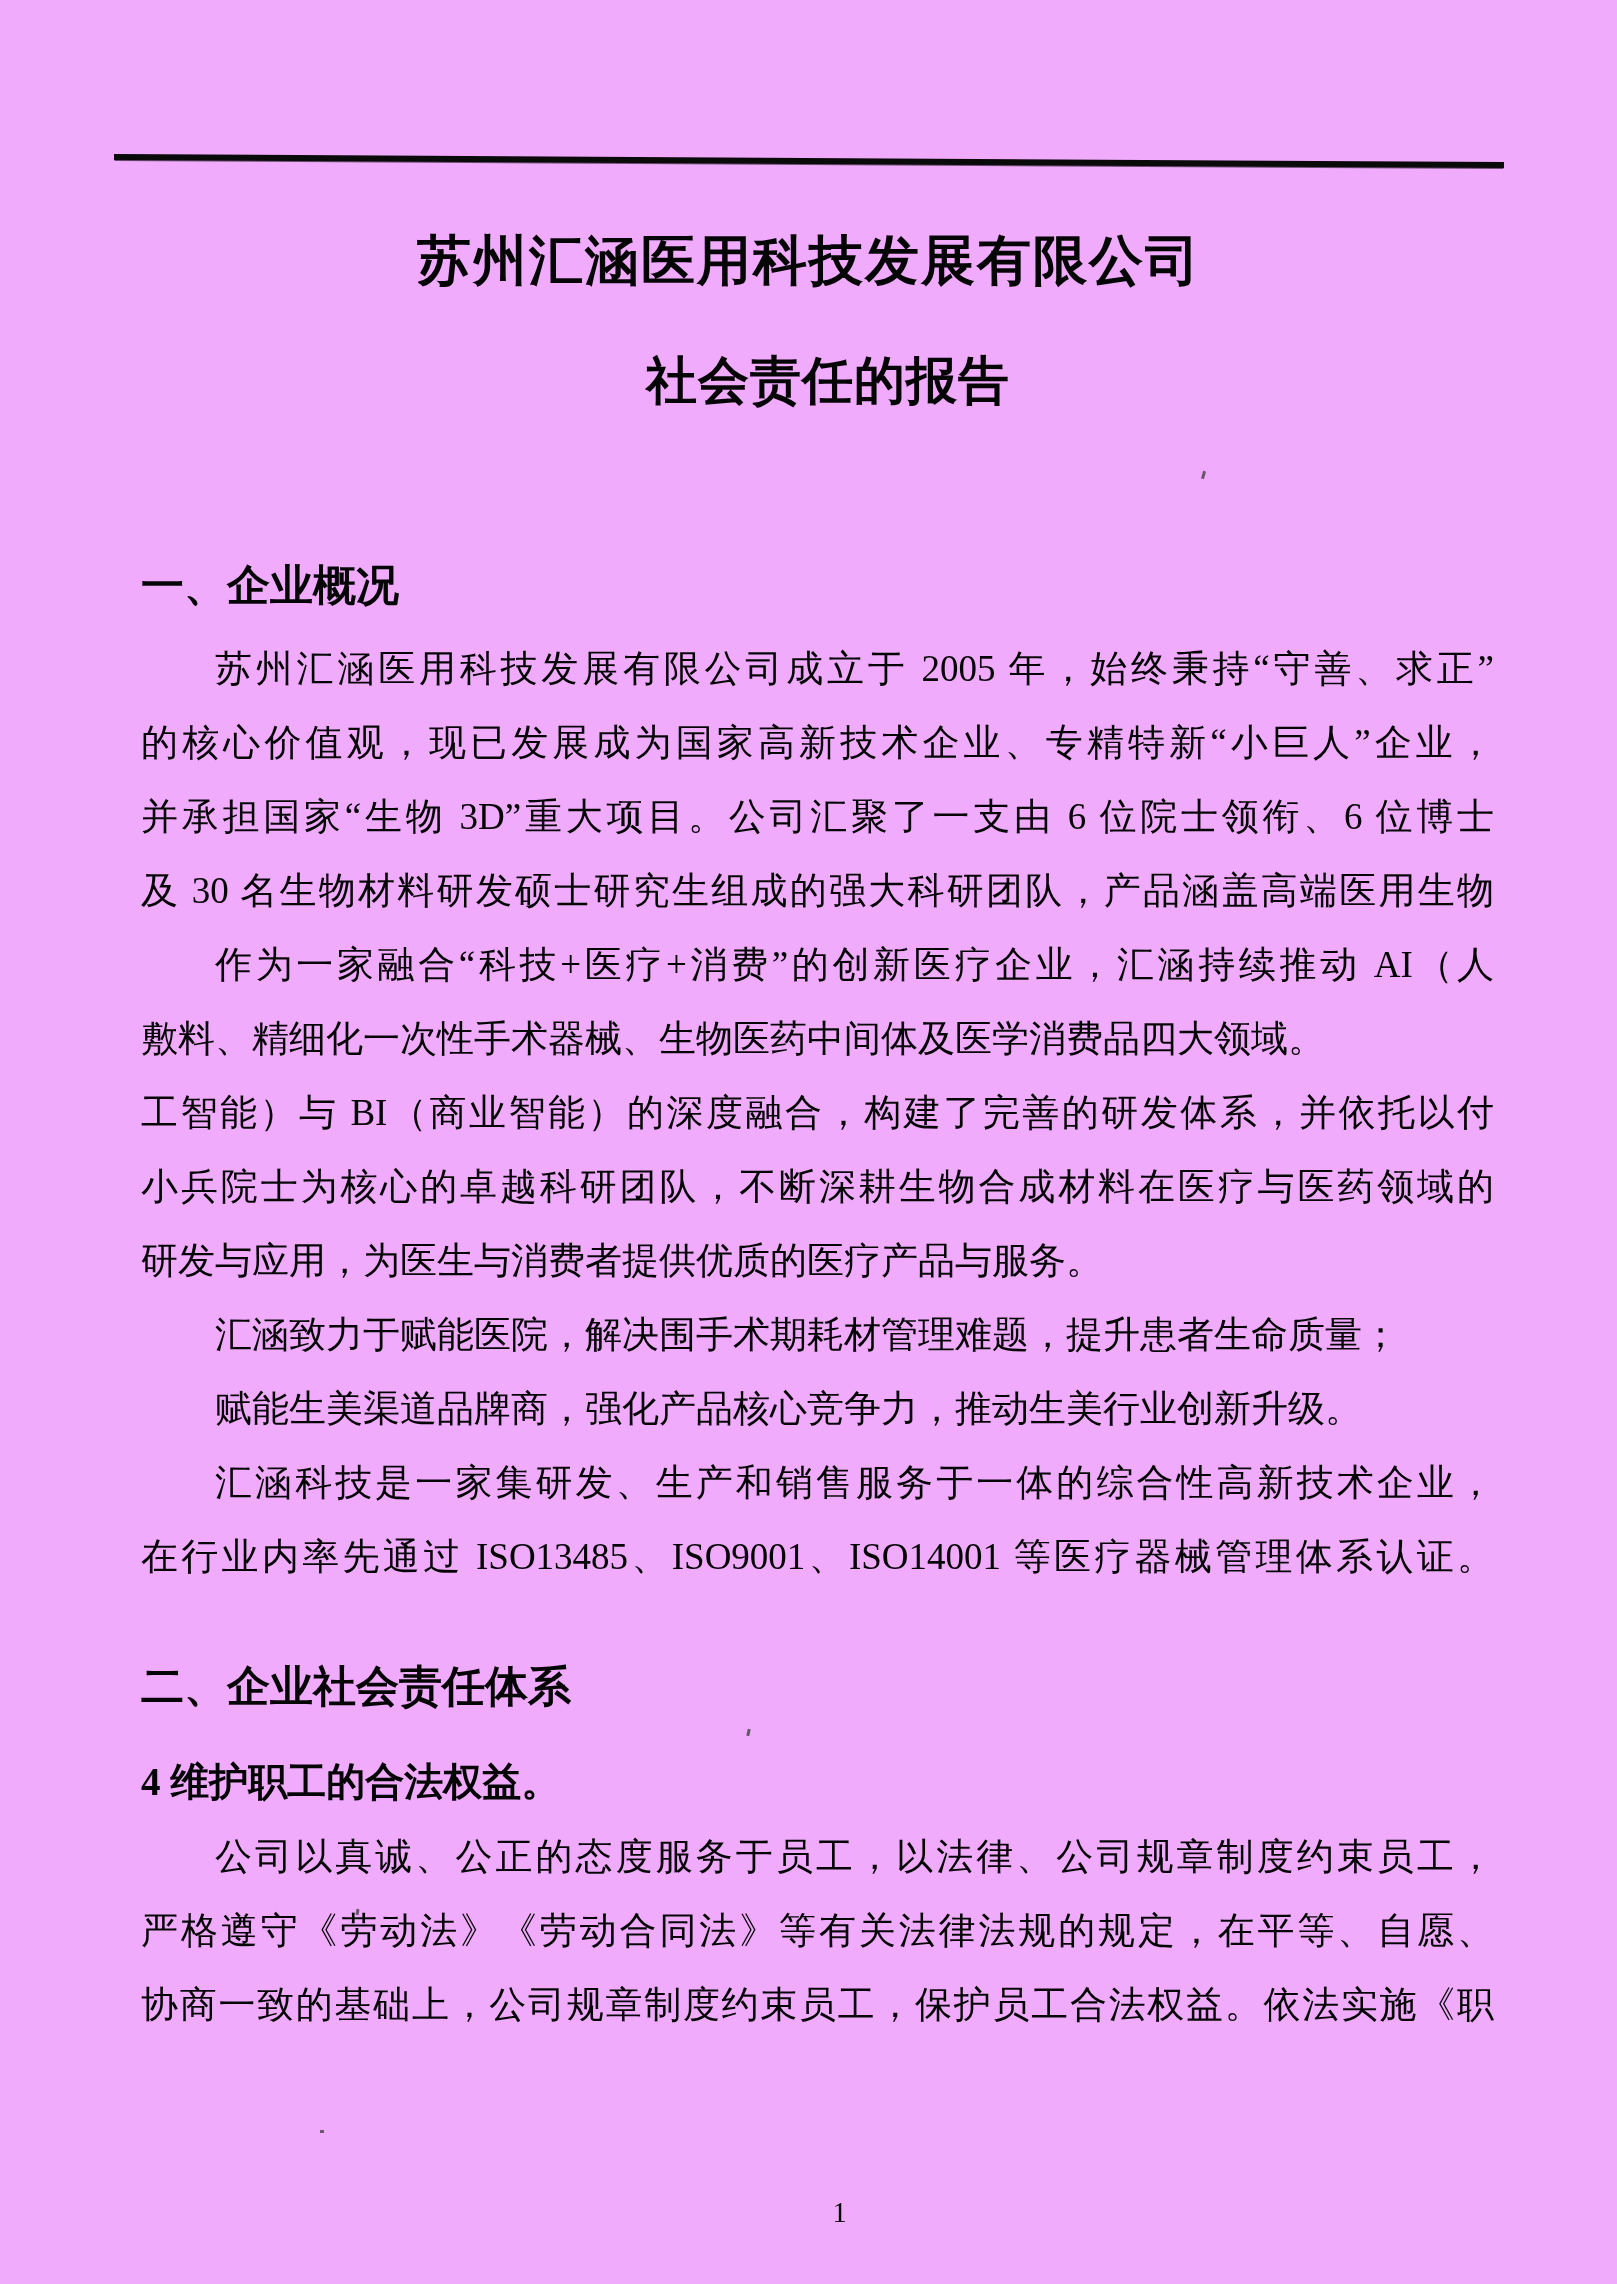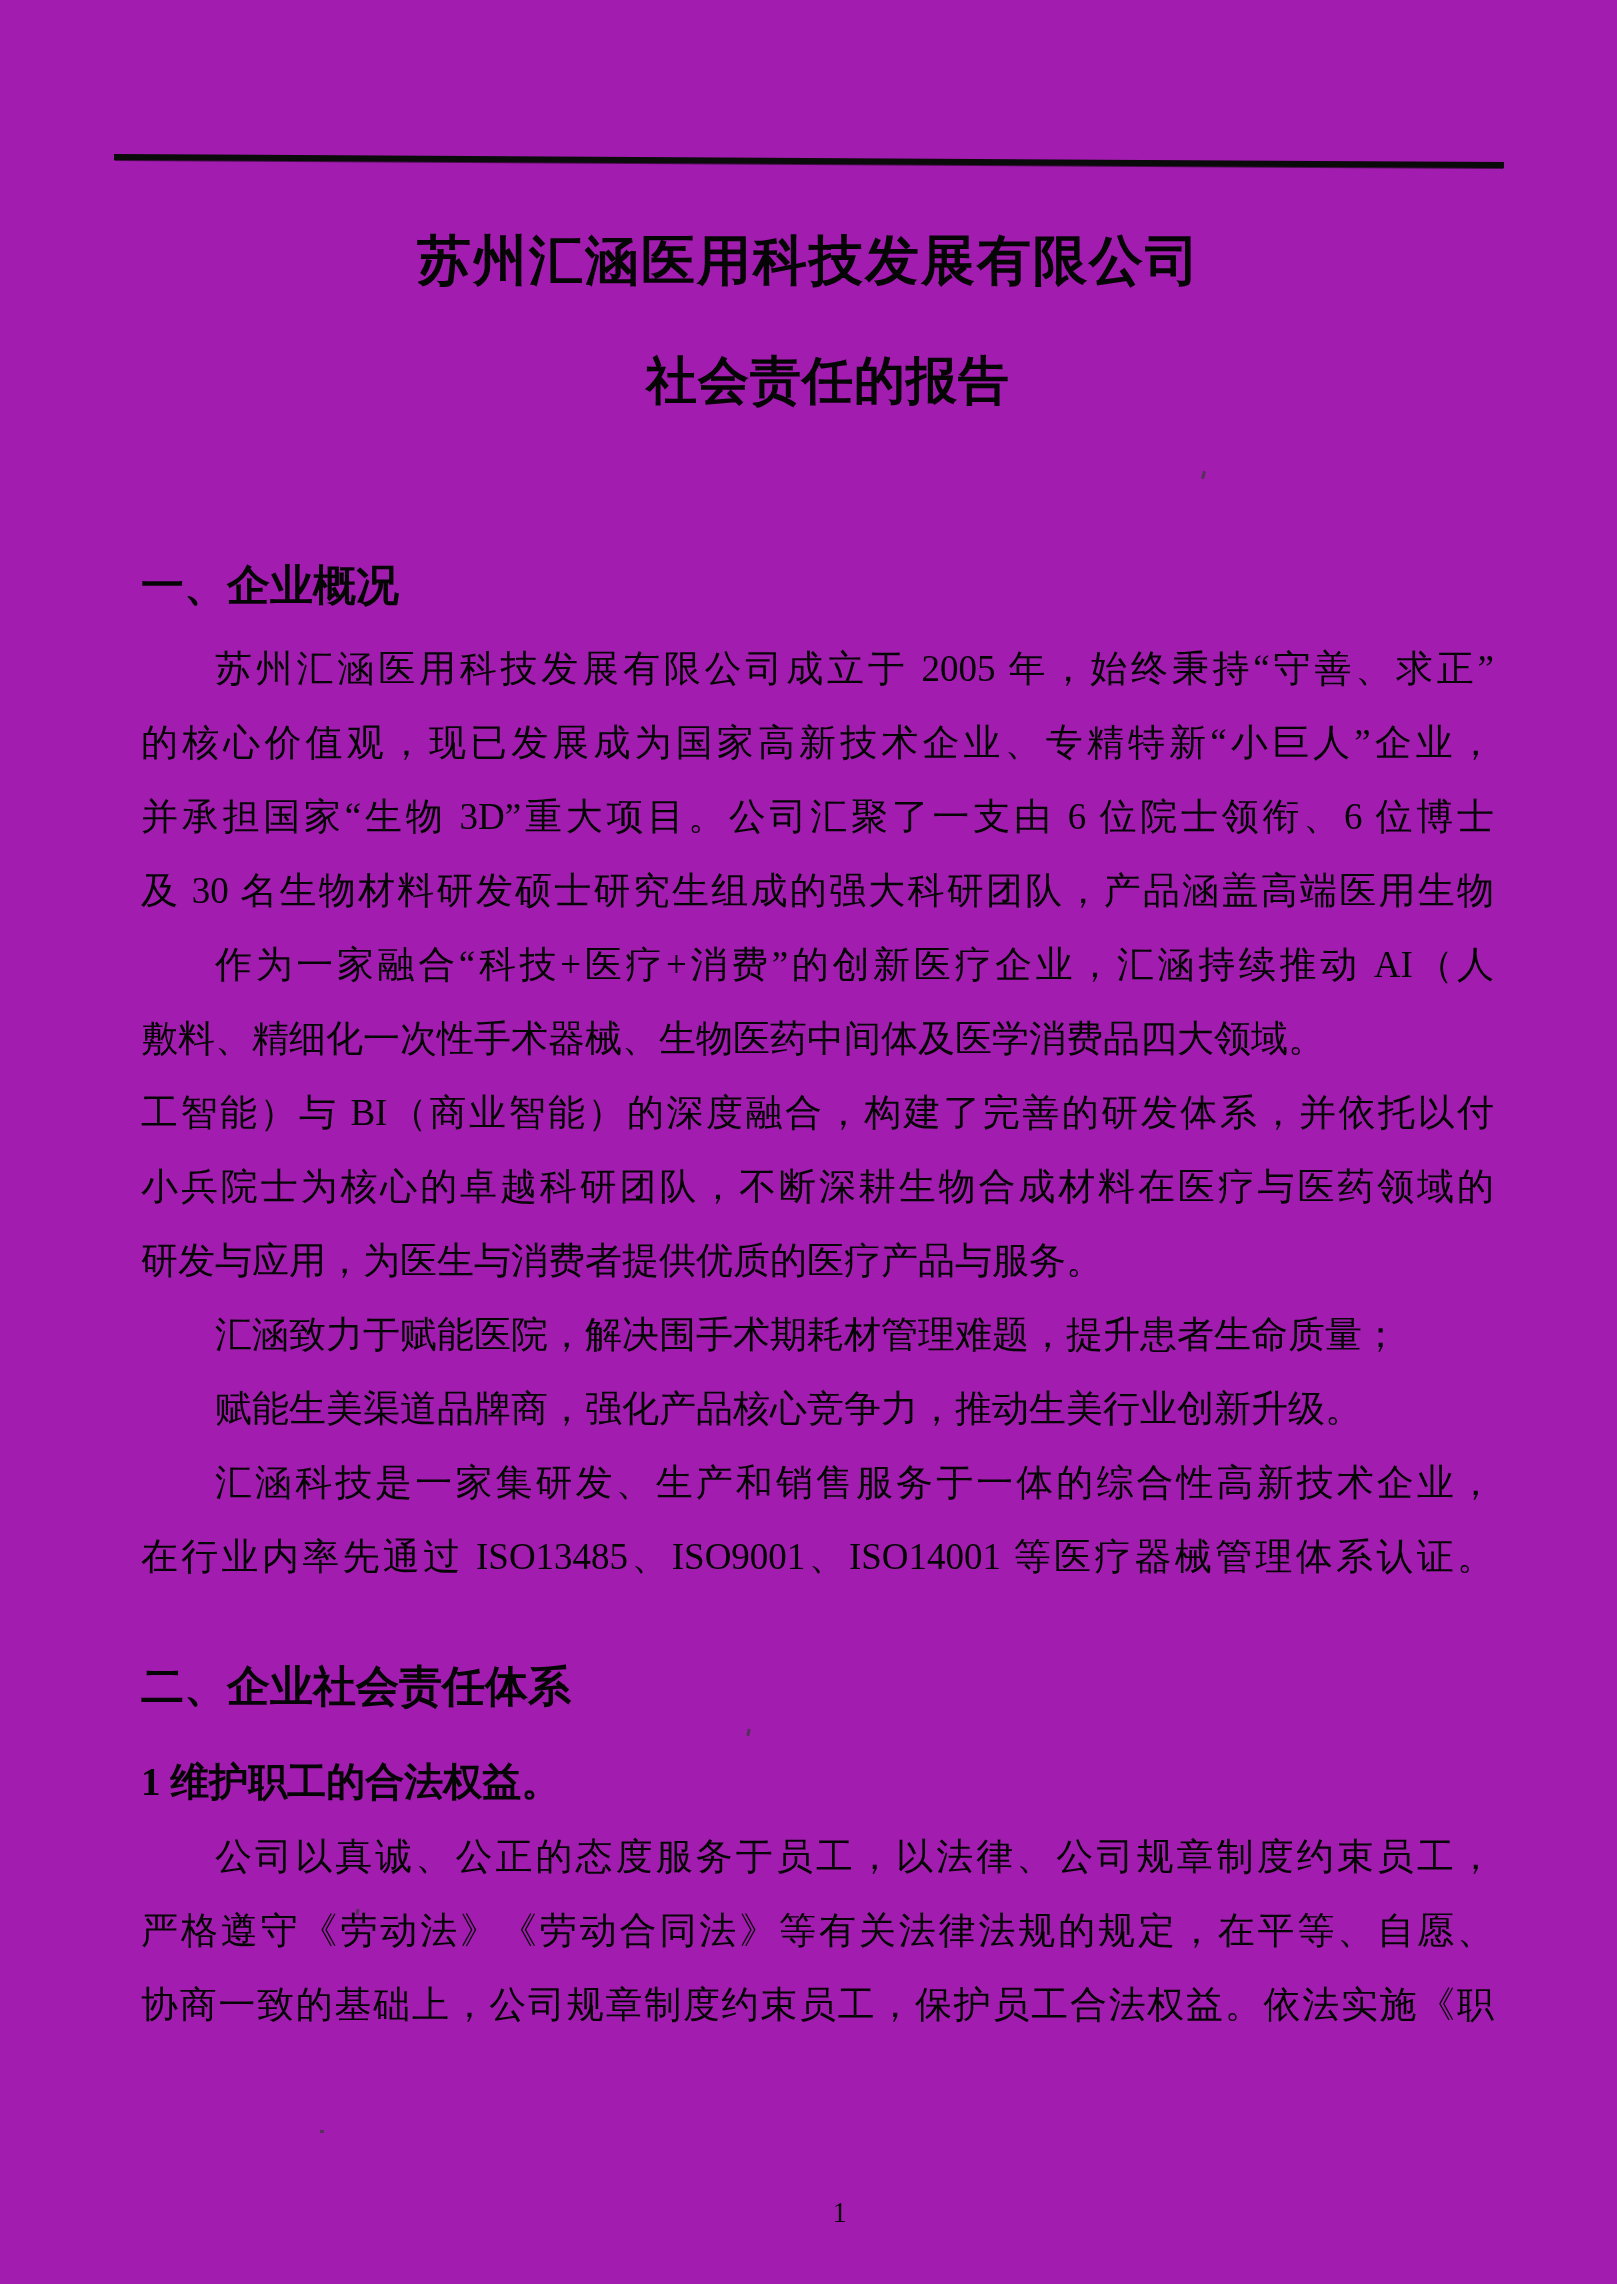--- a/index.html
+++ b/index.html
@@ -1,19 +1,19 @@
 <!DOCTYPE html>
 <html style="font-size:8.1px"><head>
 <meta charset="utf-8">
 <style>
   html,body{margin:0;padding:0;background:#e8e8e8;}
   .page{
     position:relative;
     width:1618px;height:2284px;
-    background:#a21caf;
+    background:#f0abfc;
     overflow:hidden;
     font-family:"Liberation Serif","DejaVu Serif",serif;
     color:#050505;
   }
   
   .toprule{
     position:absolute;left:114px;top:154px;
     width:1390px;height:5.6px;background:#0a0a0a;
     transform:rotate(0.33deg);transform-origin:left center;
     box-shadow:0 1.5px 0 -0.5px rgba(0,0,0,.55);
@@ -80,21 +80,21 @@
     <div class="bl fill">工智能）与 BI（商业智能）的深度融合，构建了完善的研发体系，并依托以付</div>
     <div class="bl fill">小兵院士为核心的卓越科研团队，不断深耕生物合成材料在医疗与医药领域的</div>
     <div class="bl">研发与应用，为医生与消费者提供优质的医疗产品与服务。</div>
     <div class="bl ind">汇涵致力于赋能医院，解决围手术期耗材管理难题，提升患者生命质量；</div>
     <div class="bl ind">赋能生美渠道品牌商，强化产品核心竞争力，推动生美行业创新升级。</div>
     <div class="bl ind fill">汇涵科技是一家集研发、生产和销售服务于一体的综合性高新技术企业，</div>
     <div class="bl fill">在行业内率先通过 ISO13485、ISO9001、ISO14001 等医疗器械管理体系认证。</div>
   </div>
 
   <div class="h-sec second">二、企业社会责任体系</div>
-  <div class="h-sub">1 维护职工的合法权益。</div>
+  <div class="h-sub">4 维护职工的合法权益。</div>
 
   <div class="bodyblock b2">
     <div class="bl ind fill">公司以真诚、公正的态度服务于员工，以法律、公司规章制度约束员工，</div>
     <div class="bl fill">严格遵守《劳动法》《劳动合同法》等有关法律法规的规定，在平等、自愿、</div>
     <div class="bl fill">协商一致的基础上，公司规章制度约束员工，保护员工合法权益。依法实施《职</div>
   </div>
 
   <div class="pageno">1</div>
 
   <div class="speck s1"></div>

